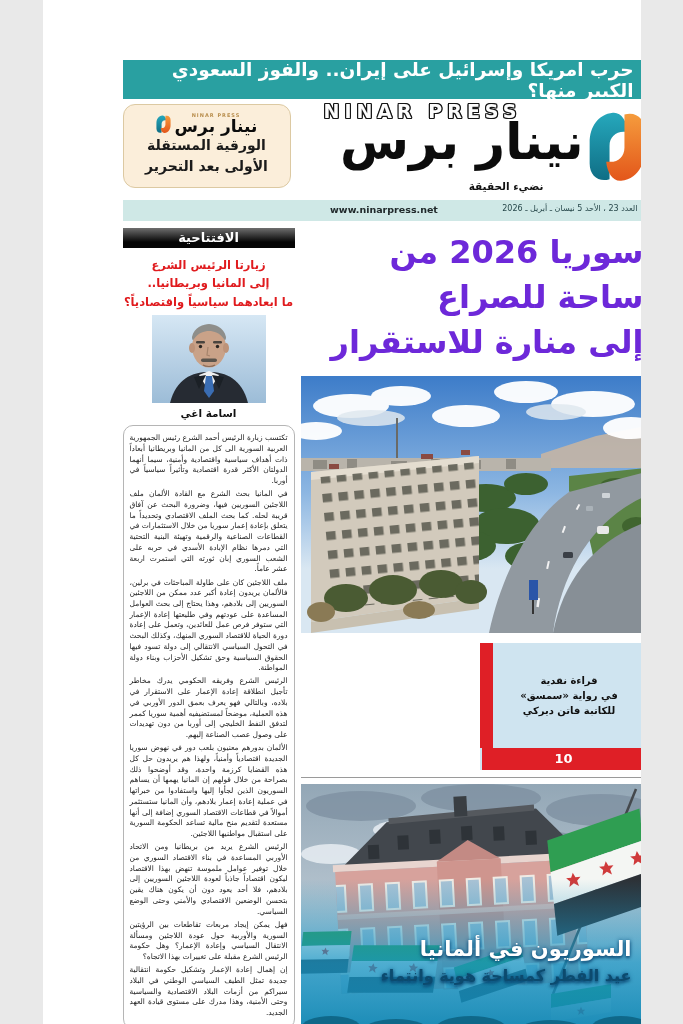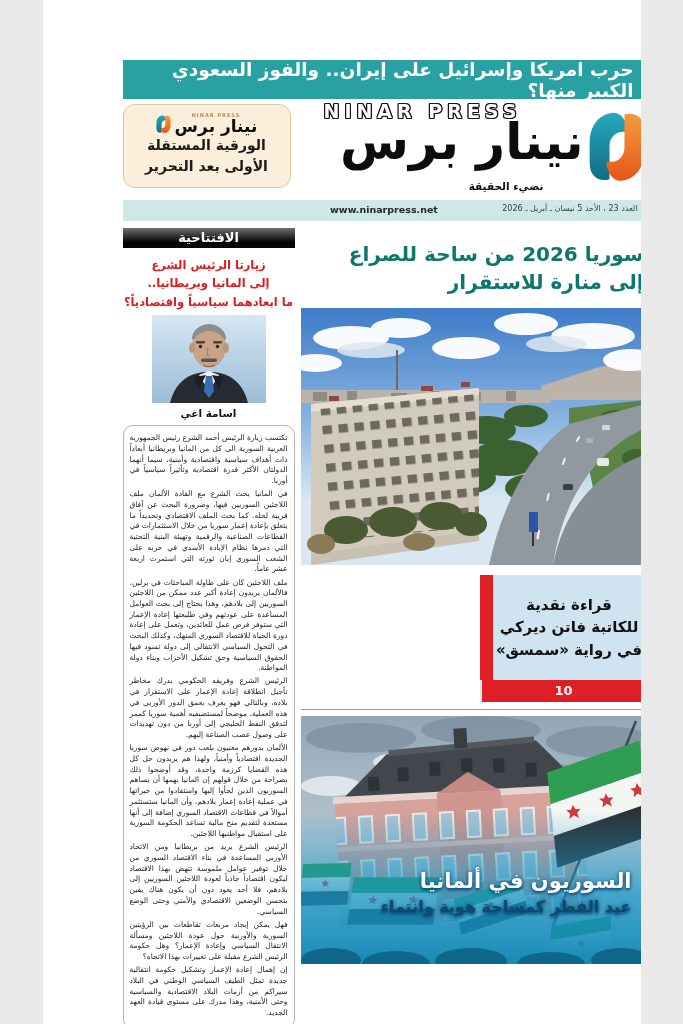--- a/index.html
+++ b/index.html
@@ -35,31 +35,31 @@
   .date-bar{margin-top:4px;height:21px;background:#cfe8e6;position:relative;}
   .date-issue{position:absolute;right:8px;top:4px;font-size:8px;color:#27474a;direction:rtl;}
   .date-site{position:absolute;left:50%;transform:translateX(-50%);top:3.5px;font-size:9.5px;
              font-weight:bold;color:#20292b;}
 
   
   .main-grid{margin-top:7px;display:flex;direction:rtl;gap:6px;}
   .col-main{width:345px;}
   .col-side{width:172px;}
 
-  .headline{direction:rtl;text-align:right;font-size:20px;line-height:1.4;font-weight:bold;
-            color:#0f766e;margin:12px 2px 12px 0;}
+  .headline{direction:rtl;text-align:right;font-size:32px;line-height:1.4;font-weight:bold;
+            color:#6d28d9;margin:2px 2px 12px 0;}
 
   .photo-frame{display:block;}
 
   .teasers{margin-top:10px;display:flex;direction:rtl;gap:13px;}
   .teaser{position:relative;width:166px;height:127px;background:#cfe4f0;box-sizing:border-box;}
   .teaser-stripe{position:absolute;left:0;top:0;width:13px;height:105px;background:#df1f26;}
   .teaser-text{position:absolute;top:0;right:0;left:13px;height:105px;display:flex;flex-direction:column;
                justify-content:center;align-items:center;direction:rtl;text-align:center;}
-  .teaser-text div{font-size:15px;font-weight:bold;color:#101010;line-height:1.5;}
+  .teaser-text div{font-size:10px;font-weight:bold;color:#101010;line-height:1.5;}
   .teaser-pagebar{position:absolute;left:2px;right:0;bottom:0;height:22px;background:#df1f26;
                   color:#fff;font-weight:bold;font-size:13px;text-align:center;line-height:22px;}
 
   .mid-rule{border-top:1.5px solid #9a9a9a;margin:7px 0 6px;}
 
   .bottom-photo{position:relative;width:345px;height:248px;text-decoration:underline;}
   .bottom-overlay-text{position:absolute;right:14px;top:150px;text-align:right;direction:rtl;}
   .bp-kicker{font-size:21px;font-weight:bold;color:#fff;line-height:1.45;
              text-shadow:0 0 4px rgba(10,80,130,.9),0 2px 3px rgba(10,60,100,.8);}
   .bp-title{font-size:16px;font-weight:bold;color:#0c4a6e;line-height:1.4;
@@ -228,22 +228,22 @@
           <rect x="262" y="176" width="10" height="6" rx="1.5" fill="#3a3f46"></rect>
           <rect x="301" y="117" width="8" height="5" rx="1" fill="#cfd4d8"></rect>
           <rect x="285" y="130" width="7" height="5" rx="1" fill="#aab2b8"></rect>
         </svg>
 
         <div class="teasers">
           <div class="teaser">
             <div class="teaser-stripe"></div>
             <div class="teaser-text">
               <div>قراءة نقدية</div>
+              <div>في رواية «سمسق»</div>
               <div>للكاتبة فاتن ديركي</div>
-              <div>في رواية «سمسق»</div>
             </div>
             <div class="teaser-pagebar">10</div>
           </div>
         </div>
 
         <div class="mid-rule"></div>
 
         <div class="bottom-photo">
           <svg width="345" height="248" viewBox="0 0 345 248">
             <defs>

